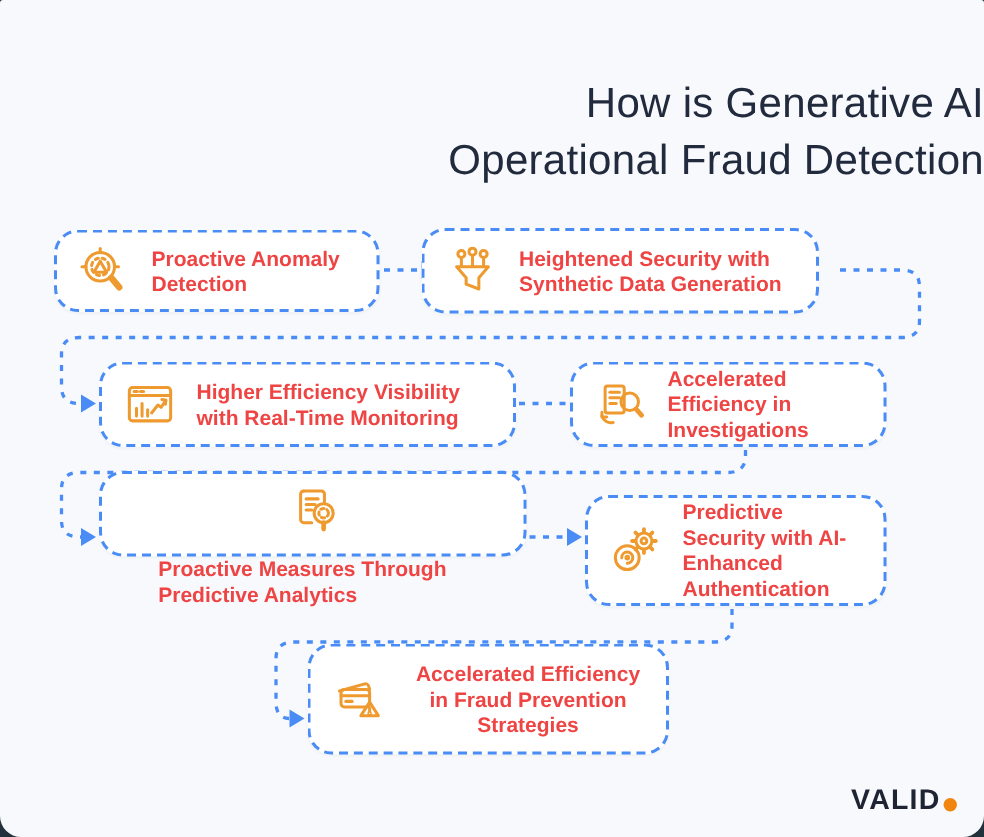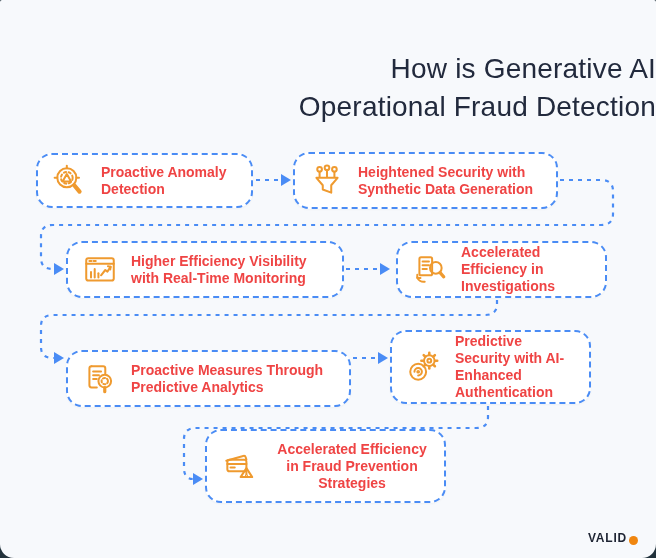--- a/index.html
+++ b/index.html
@@ -47,38 +47,38 @@
   }
   .node .icon { flex: 0 0 auto; width: 36px; height: 36px; }
   .node .label {
     color: #ef4444;
     font-size: 14px;
     font-weight: 700;
     line-height: 17px;
   }
   #box1 { left: 36px;  top: 153px; width: 217px; height: 55px; }
   #box1 .label { width: 135px; }
-  #box2 { left: 293px; top: 152px; width: 265px; height: 57px; }
+  #box2 { left: 281px; top: 152px; width: 265px; height: 57px; }
   #box2 .label { width: 190px; }
   #box3 { left: 66px;  top: 241px; width: 278px; height: 57px; }
   #box3 .label { width: 205px; }
-  #box4 { left: 396px; top: 241px; width: 211px; height: 57px; }
+  #box4 { left: 380px; top: 241px; width: 211px; height: 57px; }
   #box4 .label { width: 150px; }
-  #box5 { left: 66px;  top: 350px; width: 285px; height: 57px; }
+  #box5 { left: 66px;  top: 314px; width: 285px; height: 57px; flex-direction: column; }
   #box5 .label { width: 210px; }
   #box6 { left: 390px; top: 330px; width: 201px; height: 74px; }
   #box6 .label { width: 140px; }
   #box7 { left: 205px; top: 429px; width: 241px; height: 74px; text-align: center; }
   #box7 .label { width: 165px; }
   .logo {
     position: absolute;
     right: 18px; bottom: 13px;
     display: flex; align-items: center;
     color: #1e2433;
-    font-size: 12px;
+    font-size: 19px;
     font-weight: 700;
     letter-spacing: 0.8px;
   }
   .logo .dot {
     width: 9px; height: 9px;
     margin-left: 2px; margin-top: 4px;
     background: #f0860f;
     border-radius: 50%;
   }
   .icon svg { width: 36px; height: 36px; stroke: #ef9a2f; fill: none;

